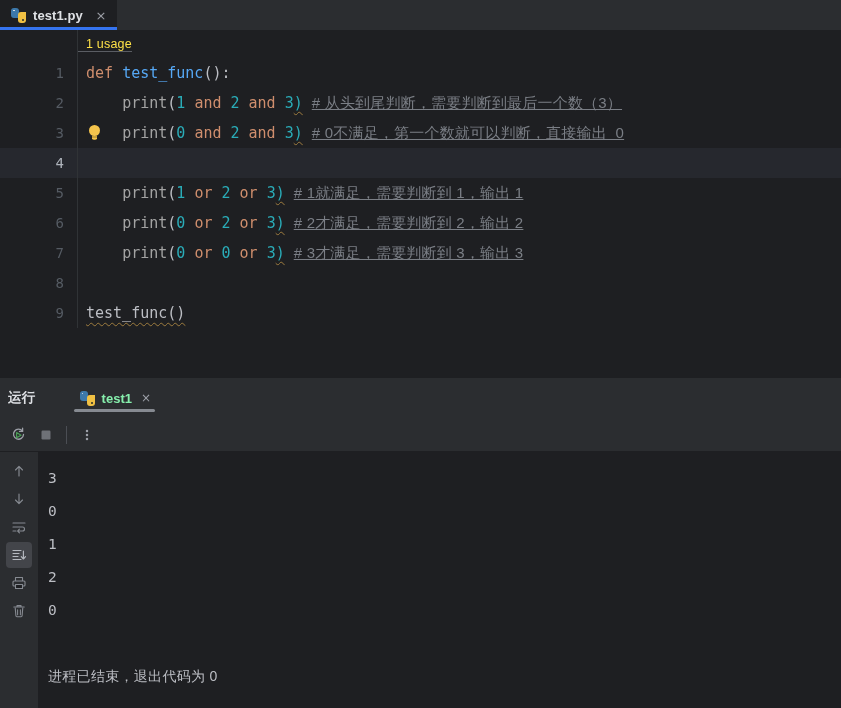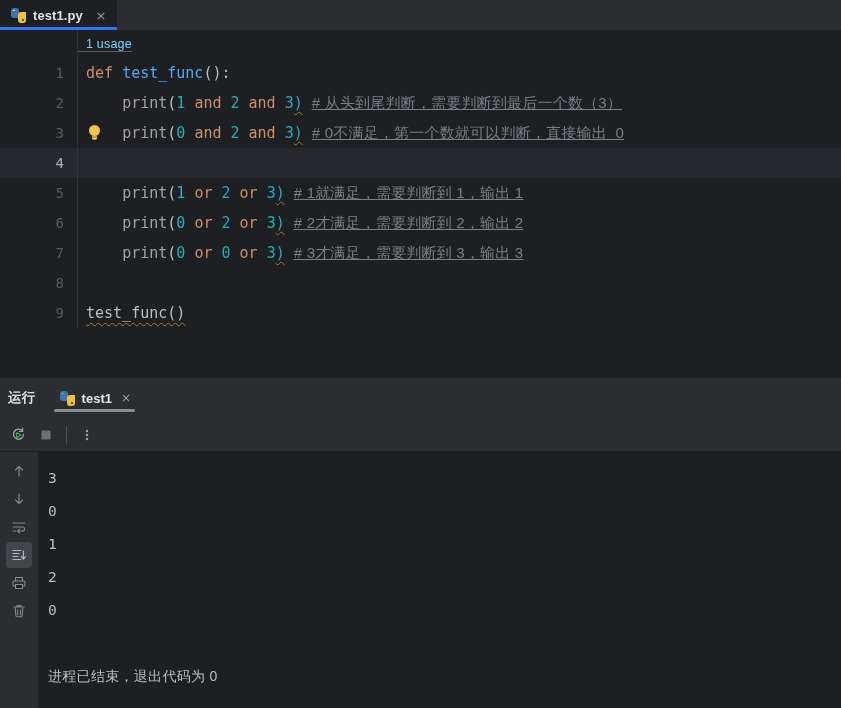--- a/index.html
+++ b/index.html
@@ -95,21 +95,21 @@
   }
   .bulb .base::after {
     content: ""; position: absolute; left: 0; top: 1.6px;
     width: 5px; height: 1px; background: #F5C44C;
   }
   .code {
     padding-left: 8px; font-size: 15px; white-space: pre;
     font-family: "DejaVu Sans Mono", monospace; letter-spacing: 0;
   }
   .inlay {
-    color: #7dd3fc; font-size: 12.5px;
+    color: #fde047; font-size: 12.5px;
     font-family: "Liberation Sans", sans-serif;
     padding-left: 8px; letter-spacing: .2px;
   }
 
   
   .kw     { color: #CF8E6D; }
   .fn     { color: #56A8F5; }
   .builtin{ color: #a3a3a3; }
   .num    { color: #2AACB8; }
   .punc   { color: #BCBEC4; }
@@ -125,35 +125,35 @@
     text-underline-offset: 4px;
     text-decoration-thickness: 1px;
     margin-top: 44px;
   }
   .usageund { border-bottom: 1px solid #5A5D63; }
 
   
   .runwin { flex: 1; display: flex; flex-direction: column; background: #1E1F22; }
   .runheader {
     height: 40px; min-height: 40px; background: #2B2D30;
-    display: flex; align-items: center; position: relative;
+    display: flex; align-items: center; position: relative; gap: 20px;
   }
   .runtitle {
     color: #DFE1E5; font-size: 13.5px; font-weight: bold;
     padding-left: 8px; padding-right: 14px; letter-spacing: .3px;
   }
   .runtab {
     display: flex; align-items: center; gap: 7px;
     height: 100%; padding: 0 8px 0 10px; position: relative;
   }
   .runtab .runtab-underline {
     position: absolute; left: 4px; right: 4px; bottom: 6px; height: 3px;
     background: #868A91; border-radius: 2px;
   }
-  .runtab-label { color: #e5e5e5; font-size: 13px; font-weight: bold; }
+  .runtab-label { color: #86efac; font-size: 13px; font-weight: bold; }
   .runtab-close { color: #9DA0A8; font-size: 12px; margin-left: 2px;
                   font-family: "DejaVu Sans", sans-serif; }
 
   .runtoolbar {
     height: 34px; min-height: 34px; background: #2B2D30;
     display: flex; align-items: center; gap: 0px; padding-left: 4px;
     border-bottom: 1px solid #1E1F22;
   }
   .tbtn { width: 28px; height: 28px; display: flex; align-items: center;
           justify-content: center; border-radius: 4px; }

